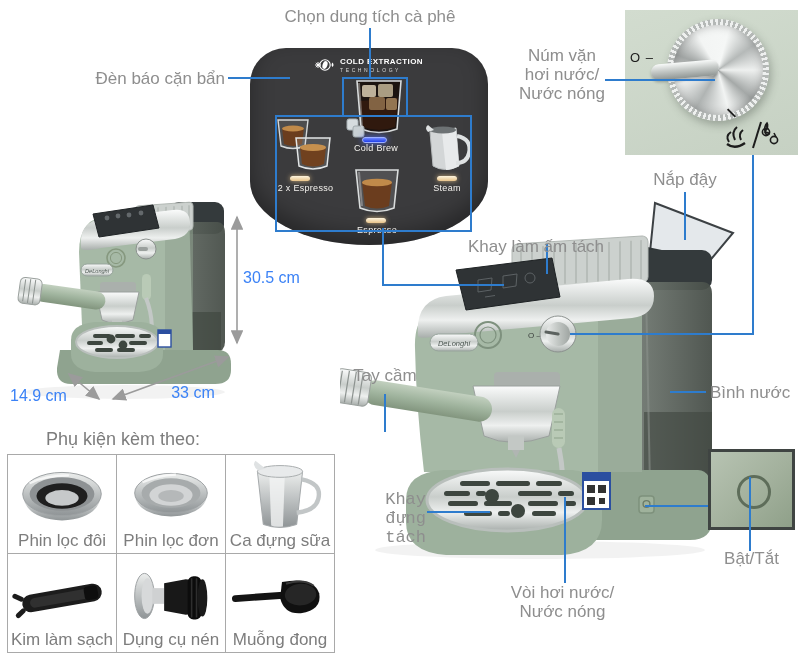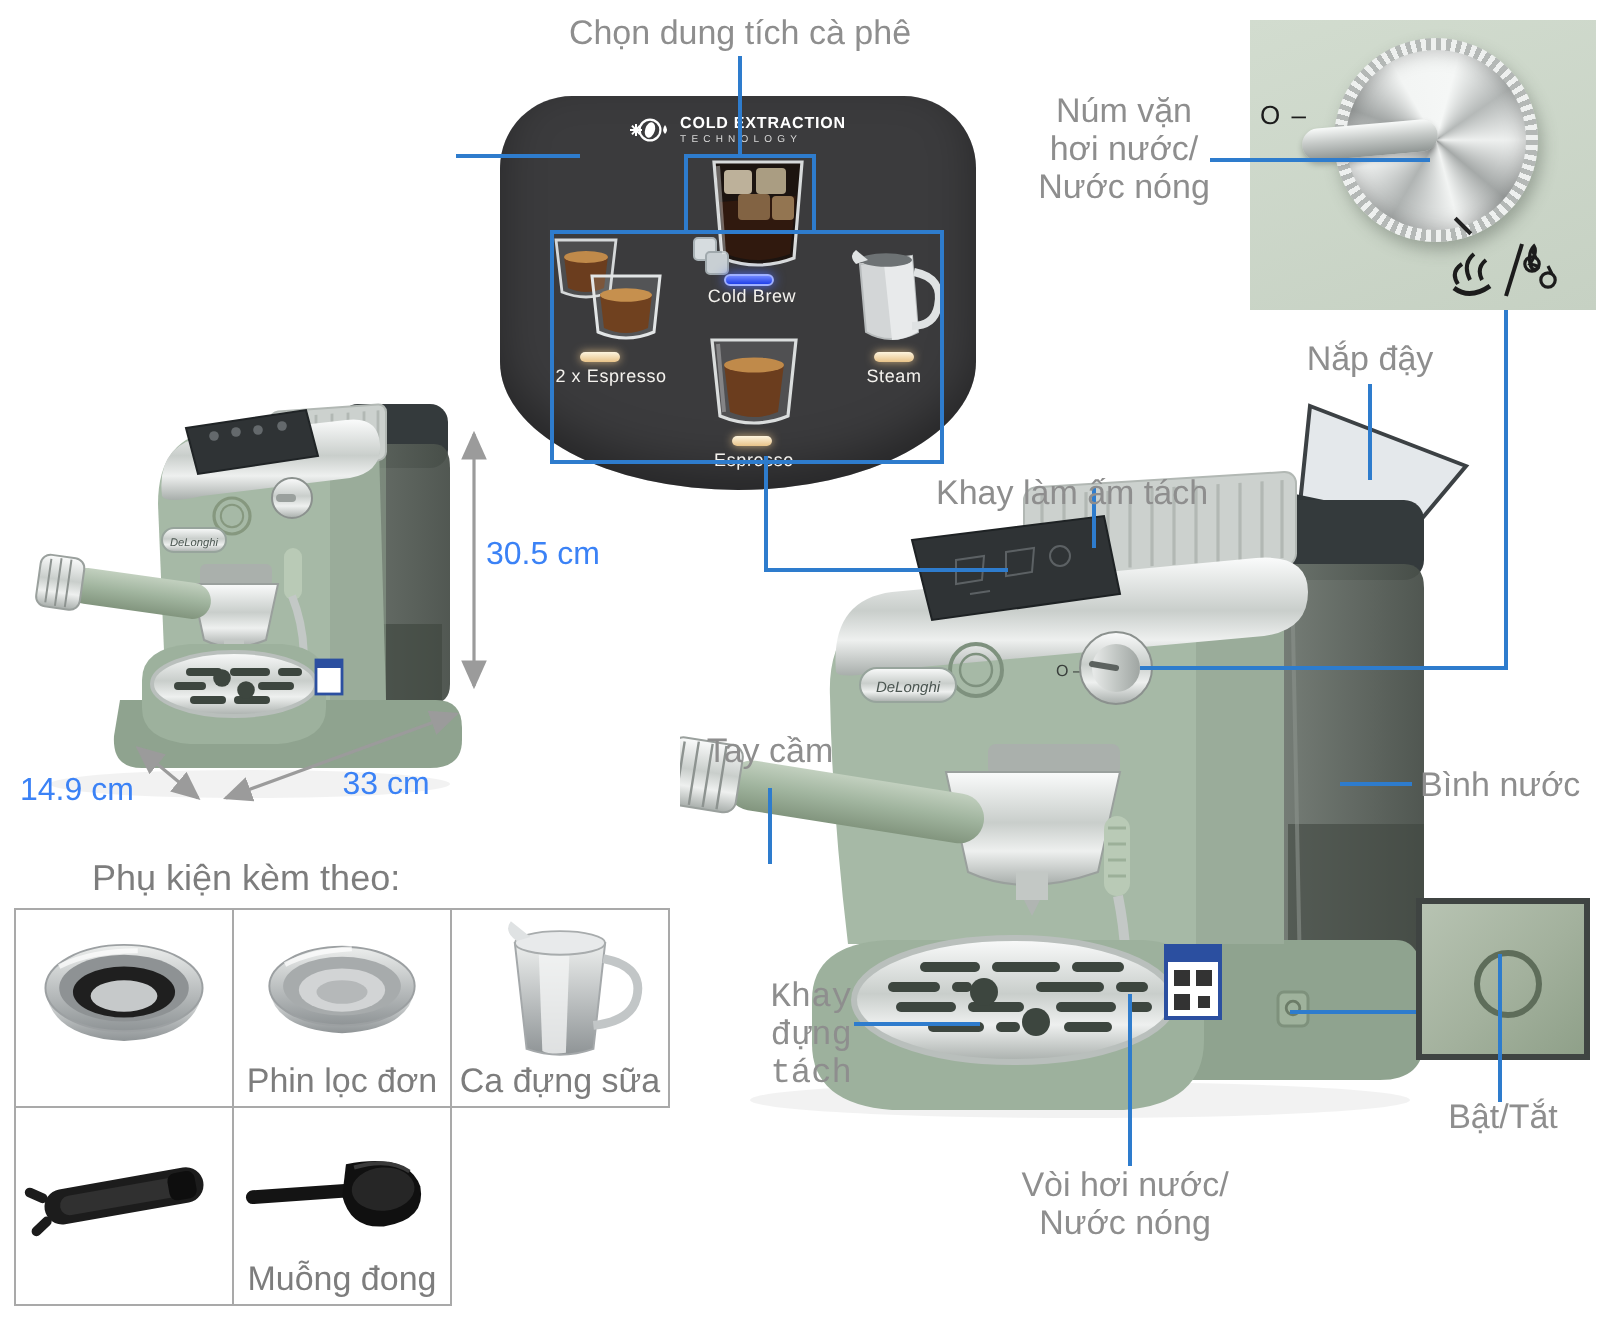--- a/index.html
+++ b/index.html
@@ -64,20 +64,21 @@
   .machine{position:absolute;z-index:2;}
   .overlay{position:absolute;left:0;top:0;z-index:5;pointer-events:none;}
   .zhi{z-index:7;}
 </style>
 </head>
 <body>
 
 <div id="stage">
 
   <div class="lbl center" style="left:270px;top:7px;width:200px;">Chọn dung tích cà phê</div>
+  <div class="lbl right" style="left:80px;top:69px;width:145px;">Đèn báo cặn bẩn</div>
   <div class="lbl center" style="left:508px;top:46px;width:108px;">
     <div>Núm vặn</div>
     <div>hơi nước/</div>
     <div>Nước nóng</div>
   </div>
   <div class="lbl center" style="left:640px;top:170px;width:90px;">Nắp đậy</div>
   <div class="lbl" style="left:468px;top:225px;width:170px;margin-top:12px;">Khay làm ấm tách</div>
   <div class="lbl center" style="left:345px;top:366px;width:80px;">Tay cầm</div>
   <div class="lbl" style="left:710px;top:383px;width:90px;">Bình nước</div>
   <div class="lbl right" style="left:338px;top:490px;width:88px;font-family:Liberation Mono, monospace;">
@@ -392,20 +393,21 @@
               <stop offset="1" stop-color="#8f9496"></stop>
         </linearGradient>
           </defs>
         <path d="M15,38 Q18,62 55,64 Q92,62 95,38 Z" fill="url(#aS1)"></path>
         <ellipse cx="55" cy="37" rx="40" ry="22" fill="url(#aS1)" stroke="#9ca0a2"></ellipse>
         <ellipse cx="55" cy="37" rx="33" ry="17" fill="#8e9294"></ellipse>
         <ellipse cx="55" cy="39" rx="26" ry="13" fill="#1f1f1f"></ellipse>
         <ellipse cx="55" cy="41" rx="17" ry="8" fill="#c6c9ca"></ellipse>
         <path d="M22,26 Q38,18 62,18" stroke="#fff" stroke-opacity=".7" stroke-width="2.5" fill="none"></path>
       </svg>
+      <div class="acc-label">Phin lọc đôi</div>
     </div>
     <div class="acc-cell">
       <svg width="108" height="78" viewBox="0 0 110 78">
         <path d="M18,38 Q21,58 55,60 Q89,58 92,38 Z" fill="url(#aS1)"></path>
         <ellipse cx="55" cy="36" rx="37" ry="20" fill="url(#aS1)" stroke="#9ca0a2"></ellipse>
         <ellipse cx="55" cy="36" rx="30" ry="15" fill="#a7abac"></ellipse>
         <ellipse cx="55" cy="38" rx="22" ry="11" fill="#d2d4d5"></ellipse>
         <ellipse cx="55" cy="39" rx="13" ry="6" fill="#b5b8b9"></ellipse>
         <path d="M26,25 Q40,18 60,17" stroke="#fff" stroke-opacity=".7" stroke-width="2.5" fill="none"></path>
       </svg>
@@ -423,20 +425,33 @@
     </div>
     <div class="acc-cell">
       <svg width="108" height="78" viewBox="0 0 110 78">
         <g transform="rotate(-10 55 42)">
           <path d="M14,36 L8,32 M14,48 L8,52" stroke="#1c1c1c" stroke-width="5" stroke-linecap="round"></path>
           <rect x="14" y="33" width="82" height="18" rx="9" fill="#1c1c1c"></rect>
           <rect x="22" y="37" width="62" height="10" rx="5" fill="#303030"></rect>
           <rect x="78" y="35" width="14" height="14" rx="4" fill="#0e0e0e"></rect>
         </g>
       </svg>
+      <div class="acc-label">Kim làm sạch</div>
+    </div>
+    <div class="acc-cell">
+      <svg width="108" height="78" viewBox="0 0 110 78">
+        <ellipse cx="28" cy="40" rx="10" ry="23" fill="url(#aS1)" stroke="#9ca0a2"></ellipse>
+        <ellipse cx="31" cy="40" rx="6" ry="18" fill="#d7d9da"></ellipse>
+        <rect x="36" y="32" width="12" height="16" fill="#cfd1d2"></rect>
+        <path d="M48,27 L70,23 Q80,23 82,30 L82,52 Q80,59 70,59 L48,55 Z" fill="#181818"></path>
+        <rect x="72" y="20" width="14" height="44" rx="6" fill="#0c0c0c"></rect>
+        <path d="M76,22 V62 M81,22 V62" stroke="#2e2e2e" stroke-width="1.6"></path>
+        <ellipse cx="87" cy="42" rx="5" ry="19" fill="#1a1a1a"></ellipse>
+      </svg>
+      <div class="acc-label">Dụng cụ nén</div>
     </div>
     <div class="acc-cell">
       <svg width="108" height="78" viewBox="0 0 110 78">
         <g transform="rotate(-4 55 40)">
           <rect x="6" y="36" width="56" height="7" rx="3.5" fill="#141414"></rect>
           <path d="M58,26 Q90,22 95,40 Q97,57 75,59 Q58,59 55,42 Z" fill="#101010"></path>
           <ellipse cx="76" cy="40" rx="16" ry="11" fill="#262626"></ellipse>
           <path d="M62,28 Q80,24 90,32" stroke="#3a3a3a" stroke-width="2" fill="none"></path>
         </g>
       </svg>

